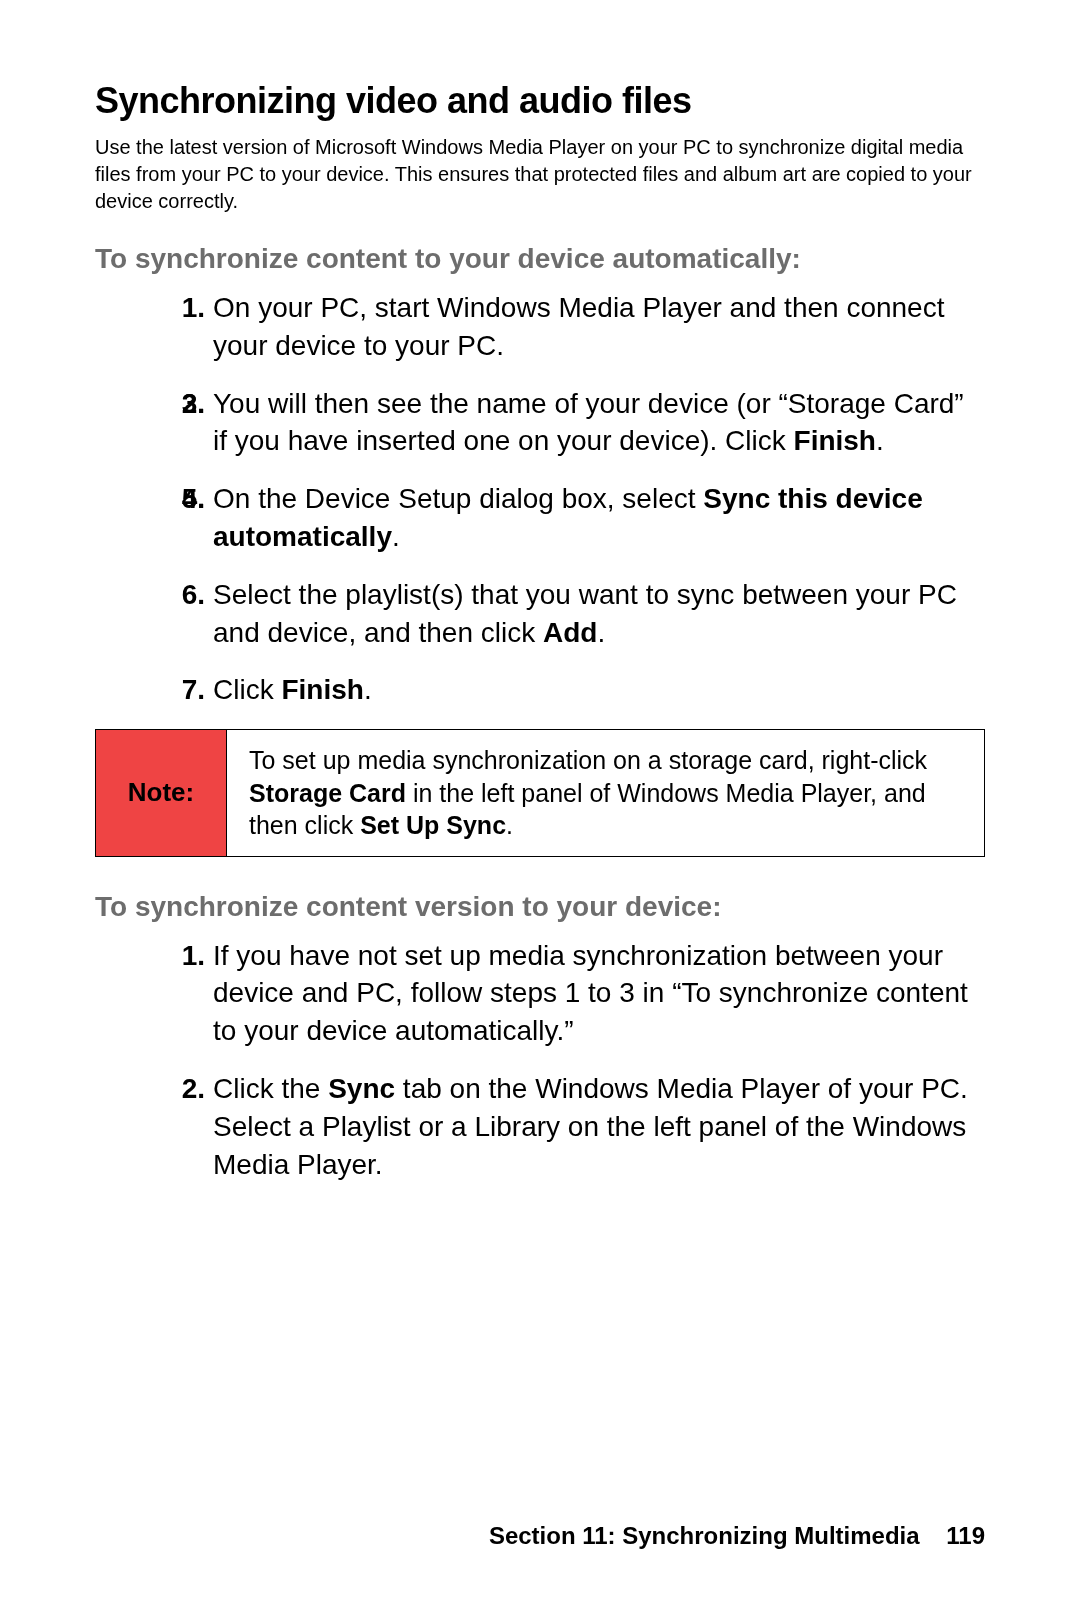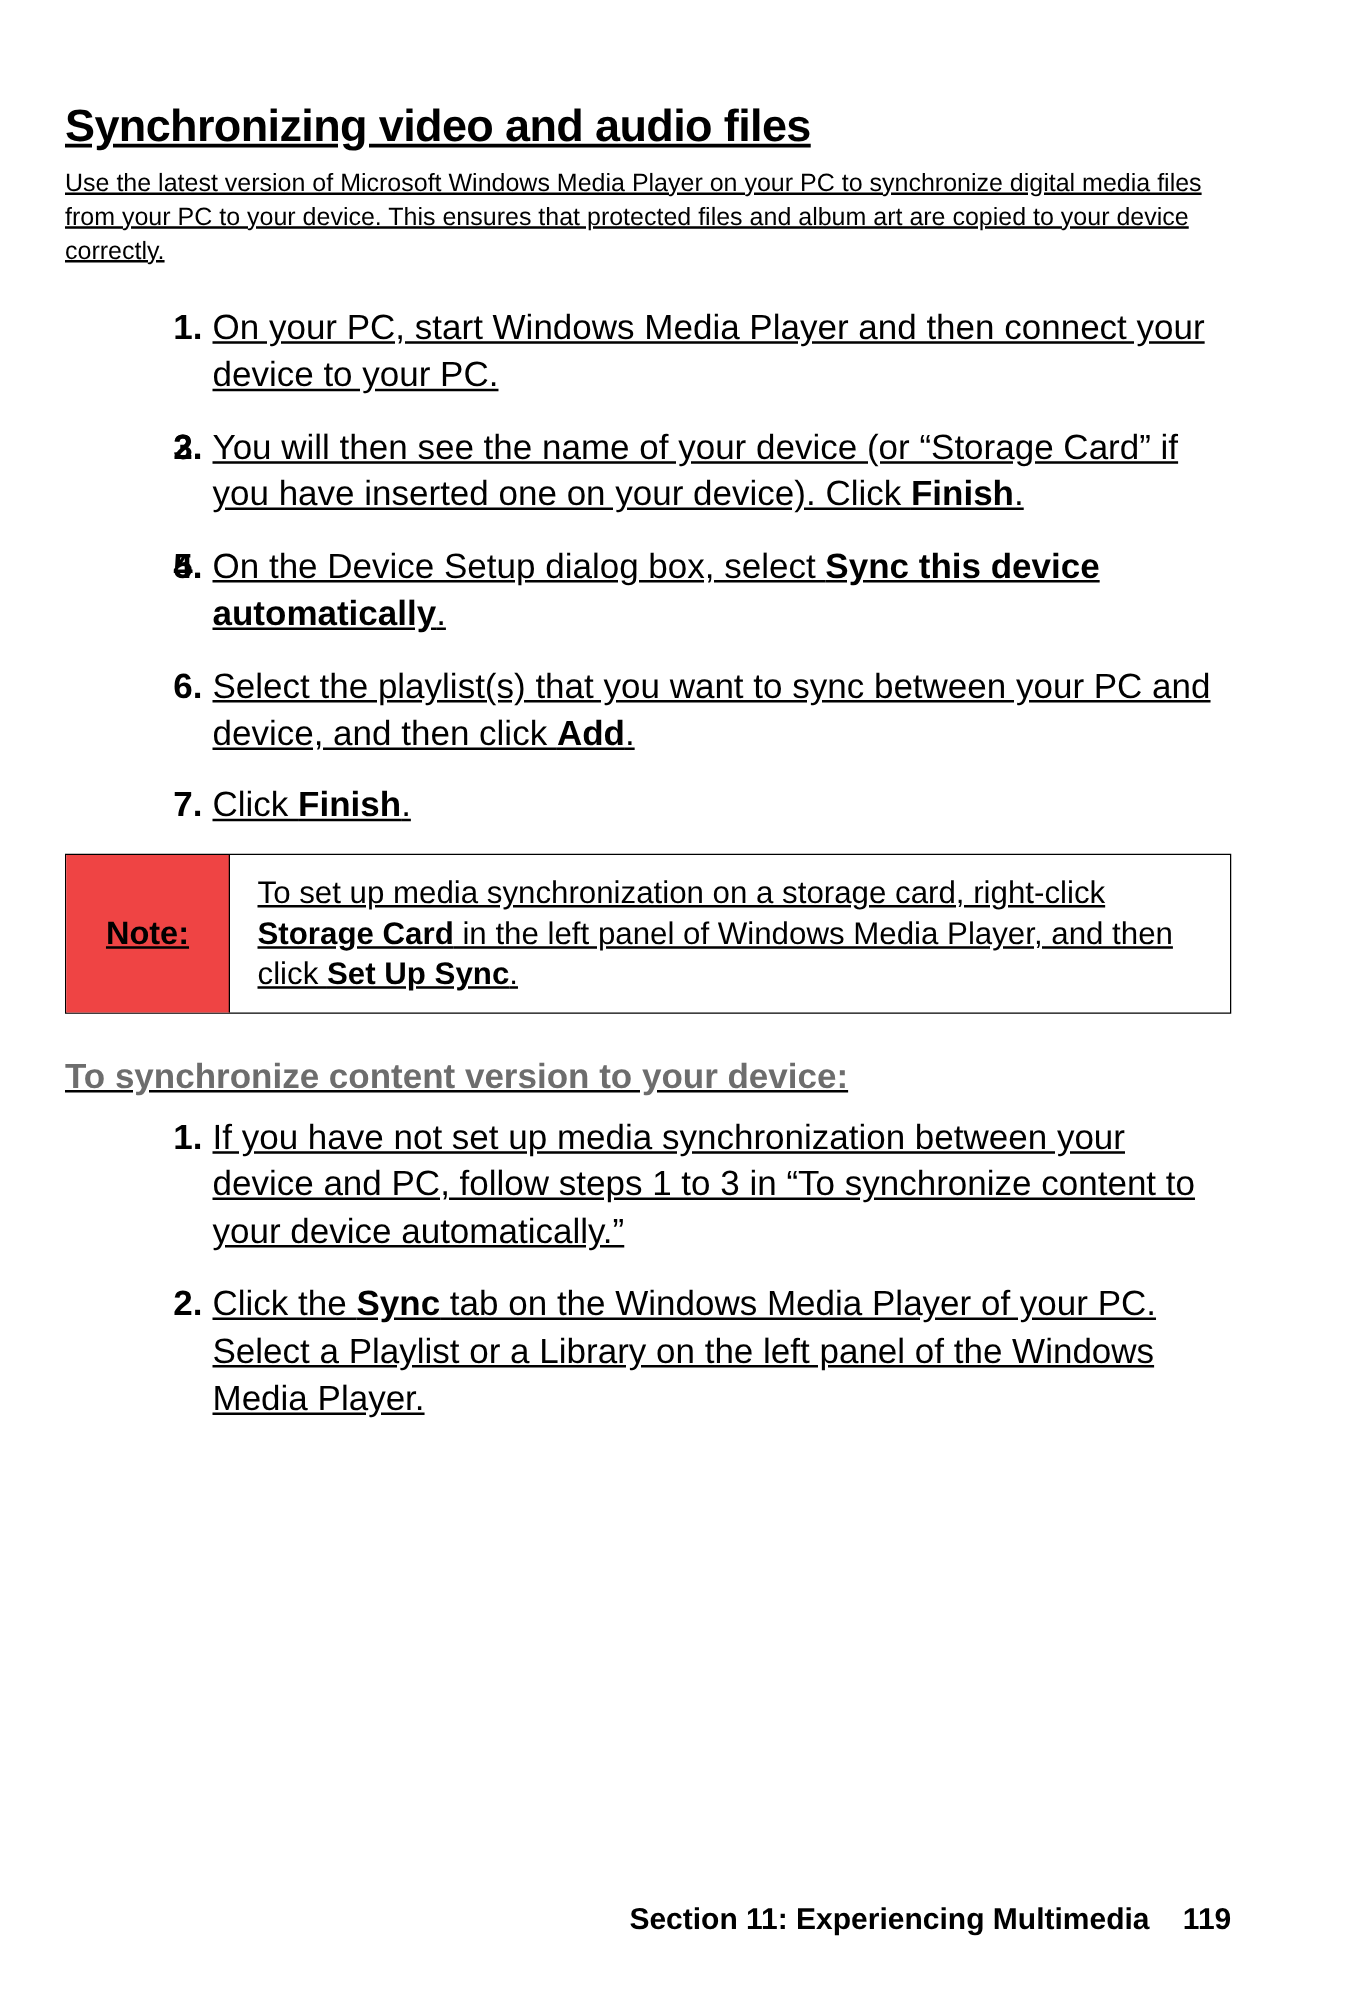--- a/index.html
+++ b/index.html
@@ -6,23 +6,22 @@
     margin: 0;
     padding: 0;
     background: #fff;
     font-family: "Segoe UI", "Myriad Pro", "Helvetica Neue", Arial, sans-serif;
     color: #000;
   }
   .page {
     width: 1080px;
     height: 1598px;
     box-sizing: border-box;
-    padding: 80px 95px 50px 52px;
+    padding: 80px 95px 50px 95px;
     position: relative;
-    text-decoration: underline;
   }
   h2.title {
     font-size: 36px;
     font-weight: 700;
     margin: 0 0 6px 0;
     letter-spacing: -0.5px;
   }
   p.intro {
     font-size: 20px;
     line-height: 1.35;
@@ -103,20 +102,21 @@
 </style>
 </head>
 <body>
 
 <div class="page">
 
   <h2 class="title">Synchronizing video and audio files</h2>
 
   <p class="intro">Use the latest version of Microsoft Windows Media Player on your PC to synchronize digital media files from your PC to your device. This ensures that protected files and album art are copied to your device correctly.</p>
 
+  <div class="subhead">To synchronize content to your device automatically:</div>
 
   <ol class="steps" id="steps-auto">
       <li><span class="num">1.</span><span class="txt">On your PC, start Windows Media Player and then connect your device to your PC.</span></li>
       <li><span class="num">2.</span></li>
       <li><span class="num">3.</span><span class="txt">You will then see the name of your device (or “Storage Card” if you have inserted one on your device). Click <b>Finish</b>.</span></li>
       <li><span class="num">4.</span></li>
       <li><span class="num">5.</span><span class="txt">On the Device Setup dialog box, select <b>Sync this device automatically</b>.</span></li>
       <li><span class="num">6.</span><span class="txt">Select the playlist(s) that you want to sync between your PC and device, and then click <b>Add</b>.</span></li>
       <li><span class="num">7.</span><span class="txt">Click <b>Finish</b>.</span></li>
     </ol>
@@ -128,17 +128,17 @@
   </div>
 
   <div class="subhead">To synchronize content version to your device:</div>
 
   <ol class="steps" id="steps-manual">
       <li><span class="num">1.</span><span class="txt">If you have not set up media synchronization between your device and PC, follow steps 1 to 3 in “To synchronize content to your device automatically.”</span></li>
       <li><span class="num">2.</span><span class="txt">Click the <b>Sync</b> tab on the Windows Media Player of your PC. Select a Playlist or a Library on the left panel of the Windows Media Player.</span></li>
     </ol>
 
   <div class="footer">
-    <span>Section 11: Experiencing Multimedia</span>
+    <span>Section 11: Synchronizing Multimedia</span>
     <span class="pagenum">119</span>
   </div>
 
 </div>
 
 </body></html>

